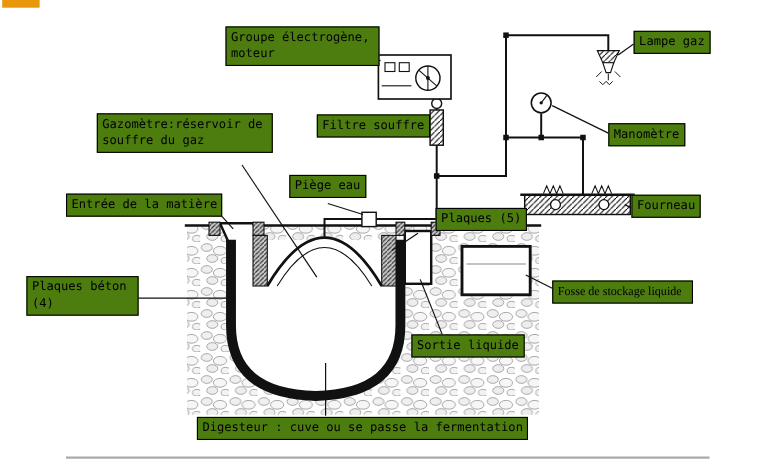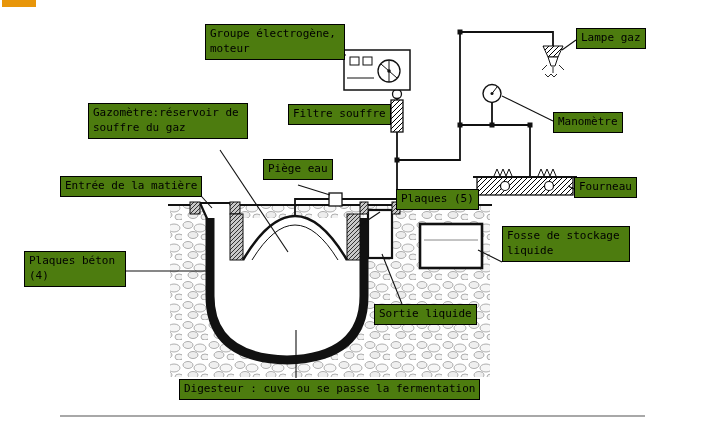--- a/index.html
+++ b/index.html
@@ -157,21 +157,21 @@
   <div class="lbl wrap" style="left:88px;top:103px;width:150px;">Gazomètre:réservoir de souffre du gaz</div>
 
   <div class="lbl" style="left:263px;top:159px;">Piège eau</div>
 
   <div class="lbl" style="left:368px;top:189px;margin-left:28px;">Plaques (5)</div>
 
   <div class="lbl" style="left:574px;top:177px;">Fourneau</div>
 
   <div class="lbl" style="left:60px;top:176px;">Entrée de la matière</div>
 
-  <div class="lbl wrap" style="left:502px;top:226px;width:118px;">Fosse de stockage liquide</div>
+  <div class="lbl wrap" style="left:502px;top:255px;width:118px;font-family:Liberation Serif, serif;">Fosse de stockage liquide</div>
 
   <div class="lbl wrap" style="left:24px;top:251px;width:92px;">Plaques béton (4)</div>
 
   <div class="lbl" style="left:179px;top:379px;">Digesteur : cuve ou se passe la fermentation</div>
 
   <div class="lbl" style="left:374px;top:304px;">Sortie liquide</div>
 
   <div class="bottom-rule"></div>
 </div>
 

